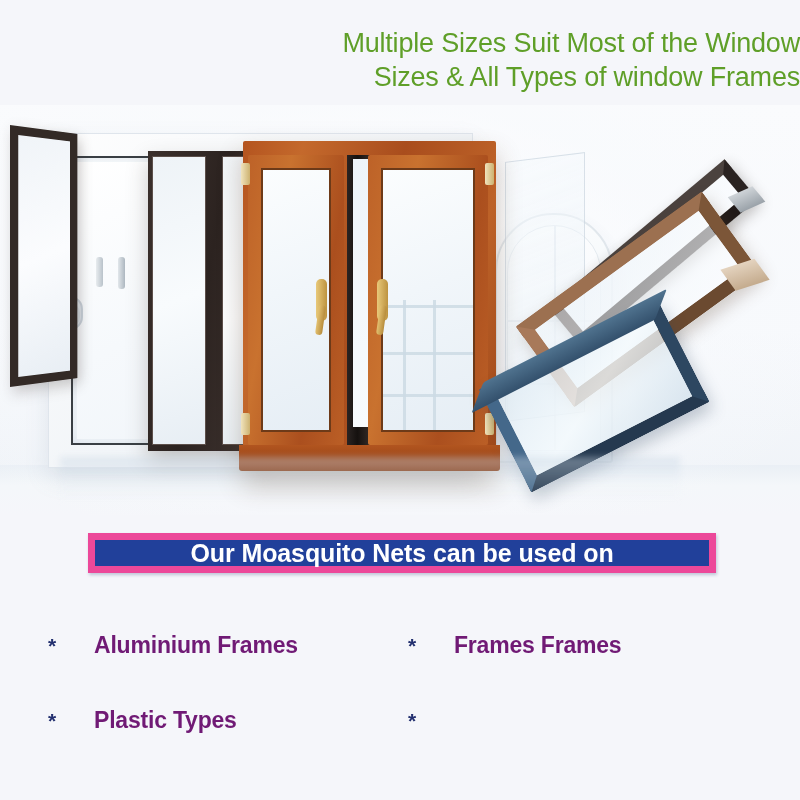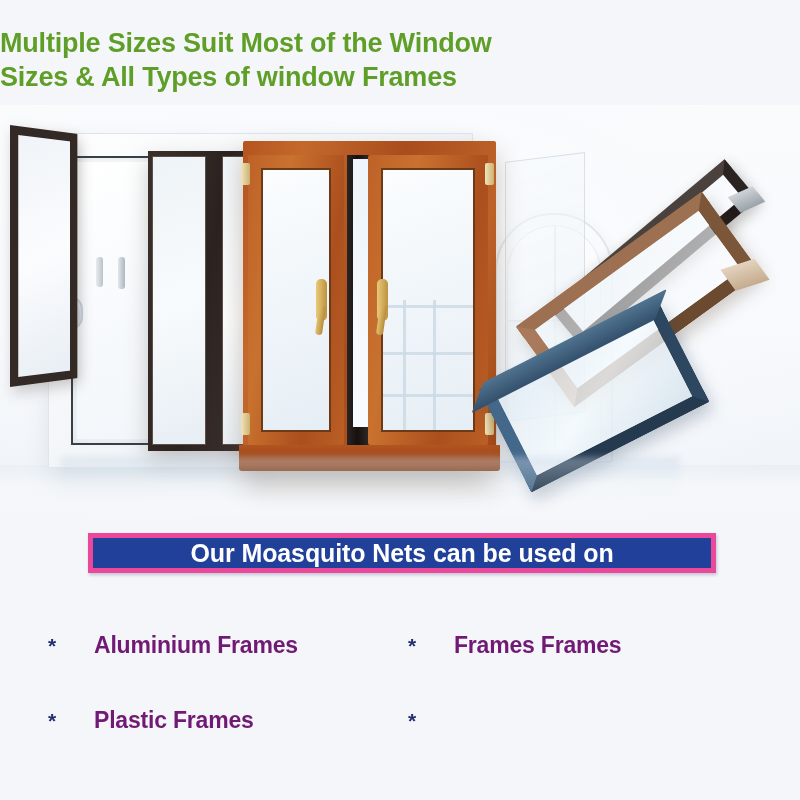--- a/index.html
+++ b/index.html
@@ -22,24 +22,24 @@
     height: 800px;
     background: #f5f6fa;
   }
 
   
   .headline {
     position: absolute;
     top: 26px;
     left: 0;
     width: 800px;
-    text-align: left;
+    text-align: right;
     color: #5f9f28;
     font-size: 27px;
-    font-weight: bold;
+    font-weight: normal;
     line-height: 1.26;
     letter-spacing: -0.2px;
   }
   .headline .line { display: block; white-space: nowrap; }
 
   
   .photo-stage {
     position: absolute;
     left: 0;
     top: 105px;
@@ -325,21 +325,21 @@
     background: linear-gradient(180deg, rgba(200,214,228,0.45) 0%, rgba(232,240,246,0.18) 55%, rgba(245,247,250,0) 100%);
     filter: blur(3px);
   }
 
   
   .banner {
     position: absolute;
     left: 88px; top: 533px;
     width: 628px; height: 40px;
     background: #21409a;
-    border: 5px solid #ec4899;
+    border: 7px solid #ec4899;
     display: flex;
     align-items: center;
     justify-content: center;
     box-shadow: 1px 2px 3px rgba(30,50,110,0.25);
   }
   .banner-text {
     color: #ffffff;
     font-size: 25px;
     font-weight: bold;
     letter-spacing: -0.1px;
@@ -465,20 +465,20 @@
     <div class="bullet">
       <span class="star">*</span>
       <span class="label">Aluminium Frames</span>
     </div>
     <div class="bullet col2">
       <span class="star">*</span>
       <span class="label">Frames Frames</span>
     </div>
     <div class="bullet">
       <span class="star">*</span>
-      <span class="label">Plastic Frames</span>
+      <span class="label">Plastic Types</span>
     </div>
     <div class="bullet col2">
       <span class="star">*</span>
     </div>
   </div>
 
 </div>
 
 </body></html>

